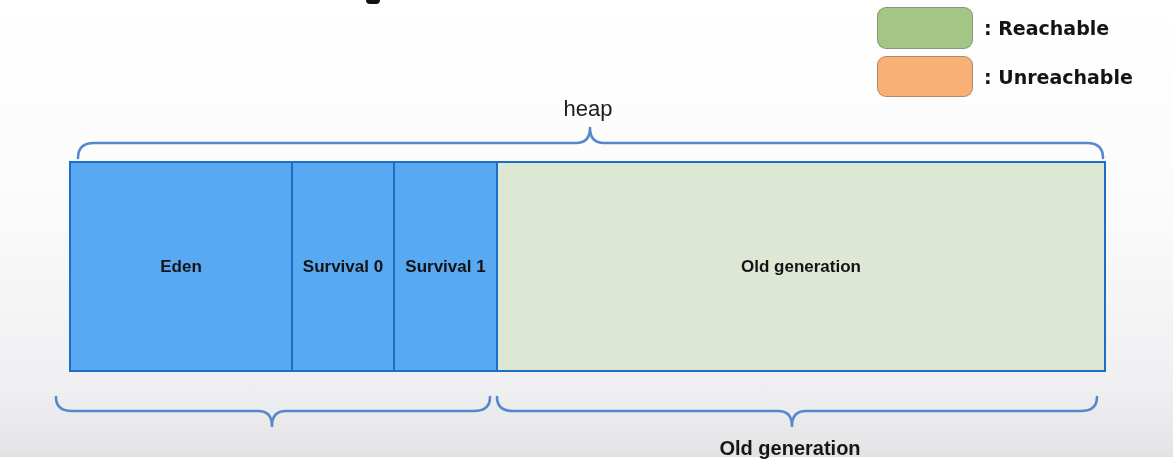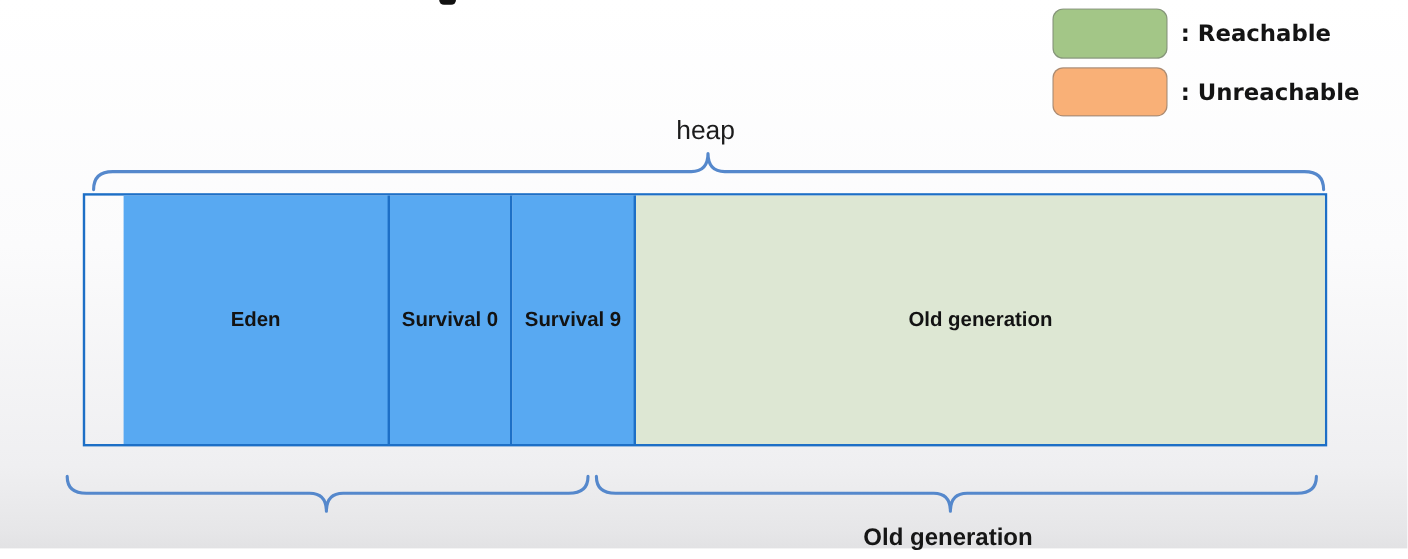--- a/index.html
+++ b/index.html
@@ -90,21 +90,21 @@
   .section {
     display: flex;
     align-items: center;
     justify-content: center;
     font-weight: bold;
     font-size: 17px;
     color: #131313;
     box-sizing: border-box;
   }
   .section.divider { border-right: 2px solid #1d6fc6; }
-  .sec-eden { width: 222px; margin-left: 32px; }
+  .sec-eden { width: 222px; }
   .sec-s0   { width: 102px; }
   .sec-s1   { width: 103px; }
   .sec-old  { flex: 1; }
   
   .gen-label {
     position: absolute;
     top: 437px;
     width: 350px;
     text-align: center;
     font-size: 20px;
@@ -139,21 +139,21 @@
   </svg>
 
   <div class="heap-box">
     <div class="section divider sec-eden" style="background: rgb(88, 169, 242);">
       <span>Eden</span>
     </div>
     <div class="section divider sec-s0" style="background: rgb(88, 169, 242);">
       <span>Survival 0</span>
     </div>
     <div class="section divider sec-s1" style="background: rgb(88, 169, 242);">
-      <span>Survival 9</span>
+      <span>Survival 1</span>
     </div>
     <div class="section sec-old" style="background: rgb(221, 231, 211);">
       <span>Old generation</span>
     </div>
   </div>
 
   <div class="gen-label old">Old generation</div>
 
 </div>
 

